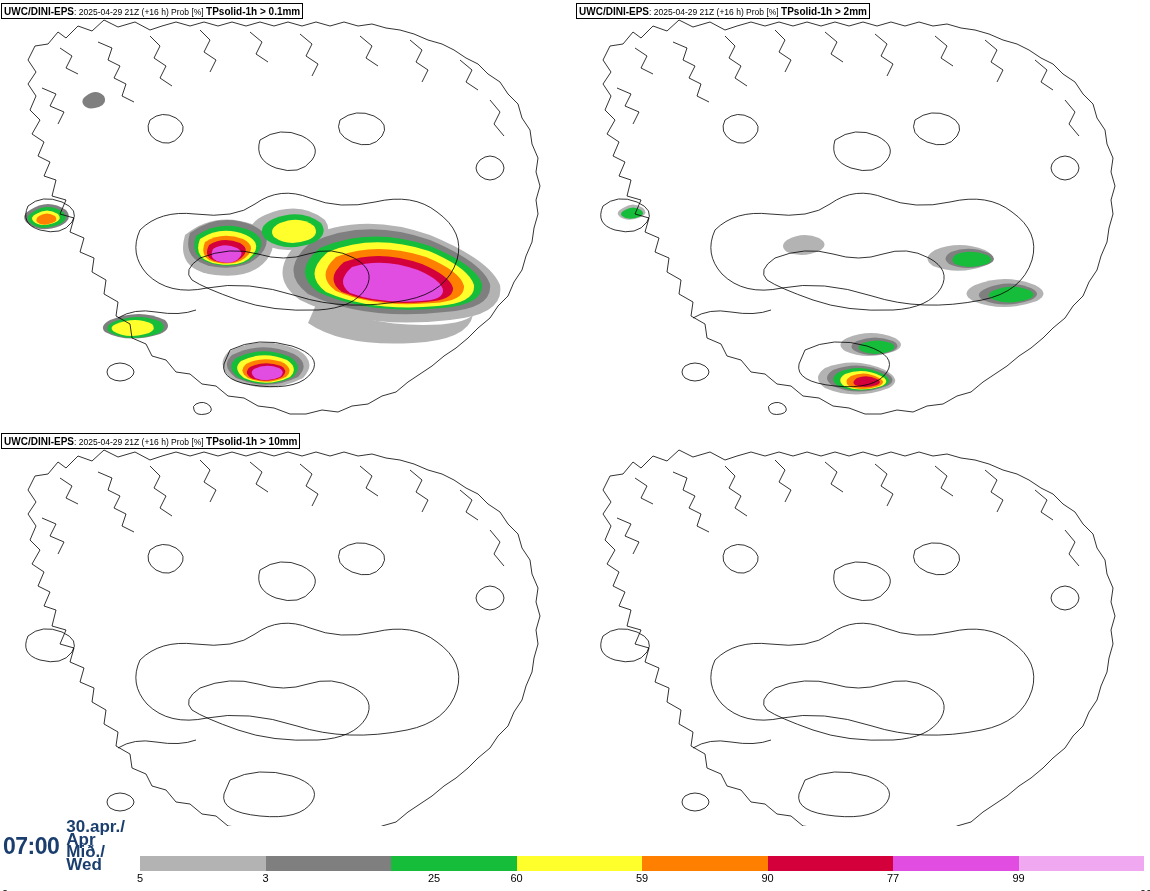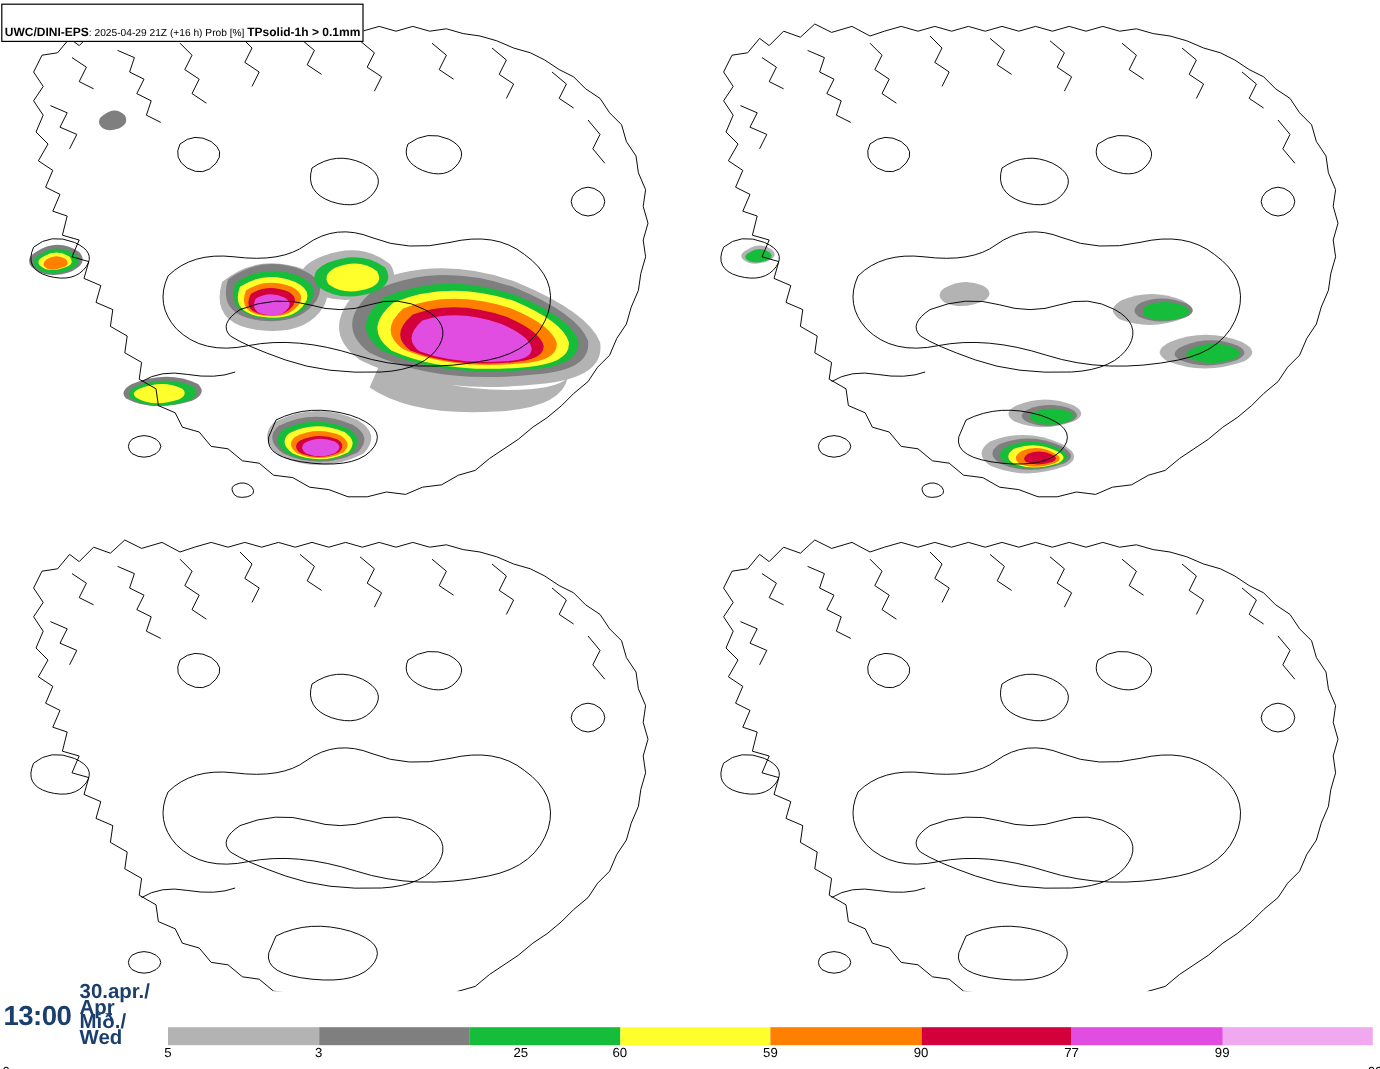--- a/index.html
+++ b/index.html
@@ -29,21 +29,21 @@
   .panel.p0 { left: 0;   top: 0;   }
   .panel.p1 { left: 575px; top: 0; }
   .panel.p2 { left: 0;   top: 430px; }
   .panel.p3 { left: 575px; top: 430px; }
 
   .title-box {
     position: absolute;
     top: 3px;
     background: #ffffff;
     border: 1px solid #000000;
-    padding: 16px 2px 1px 2px;
+    padding: 0 2px 1px 2px;
     white-space: nowrap;
     line-height: 12px;
     height: 13px;
     z-index: 5;
   }
   .panel.p0 .title-box, .panel.p2 .title-box { left: 1px; }
   .panel.p1 .title-box, .panel.p3 .title-box { left: 1px; }
 
   .t-model {
     font-size: 10px;
@@ -221,20 +221,23 @@
         <path d="M150 120 q12 -10 26 -2 q12 8 4 18 q-10 12 -24 4 q-12 -8 -6 -20z"></path>
         <path d="M260 140 q20 -14 42 -4 q20 10 10 24 q-12 16 -36 8 q-22 -8 -16 -28z"></path>
         <path d="M340 120 q16 -12 34 -4 q16 8 8 20 q-10 14 -30 6 q-18 -8 -12 -22z"></path>
         <path d="M110 366 q10 -6 20 0 q8 6 0 12 q-10 6 -20 0 q-6 -6 0 -12z"></path>
         <path d="M196 404 q8 -4 14 2 q4 6 -4 8 q-10 2 -12 -4 q-2 -4 2 -6z"></path>
       </g>
     </svg>
   </div>
 
   <div class="panel p1">
+    <div class="title-box">
+      <span class="t-model">UWC/DINI-EPS</span><span class="t-run">: 2025-04-29 21Z (+16 h) Prob [%] </span><span class="t-param">TPsolid-1h &gt; 2mm</span>
+    </div>
     <svg class="map-svg" viewBox="0 0 575 427">
       <g>
         <path d="M212 240 q16 -9 32 -2 q10 6 2 12 q-18 9 -34 2 q-8 -6 0 -12z" fill="#b3b3b3"></path>
         <path d="M360 250 q24 -10 50 0 q14 8 2 15 q-28 11 -54 1 q-12 -8 2 -16z" fill="#b3b3b3"></path>
         <path d="M400 285 q30 -12 60 0 q16 8 2 16 q-34 12 -64 0 q-14 -8 2 -16z" fill="#b3b3b3"></path>
         <path d="M272 338 q24 -10 48 0 q12 7 0 13 q-28 10 -50 0 q-10 -7 2 -13z" fill="#b3b3b3"></path>
         <path d="M48 208 q10 -7 20 0 q6 5 -2 9 q-14 6 -22 -1 q-4 -4 4 -8z" fill="#b3b3b3"></path>
         <path d="M376 252 q18 -7 38 1 q10 6 0 11 q-22 8 -40 0 q-8 -6 2 -12z" fill="#7f7f7f"></path>
         <path d="M412 288 q22 -9 44 0 q12 6 0 12 q-26 9 -48 0 q-10 -6 4 -12z" fill="#7f7f7f"></path>
         <path d="M282 341 q18 -7 36 0 q9 5 0 10 q-22 8 -38 0 q-8 -5 2 -10z" fill="#7f7f7f"></path>
@@ -273,20 +276,23 @@
         <path d="M150 120 q12 -10 26 -2 q12 8 4 18 q-10 12 -24 4 q-12 -8 -6 -20z"></path>
         <path d="M260 140 q20 -14 42 -4 q20 10 10 24 q-12 16 -36 8 q-22 -8 -16 -28z"></path>
         <path d="M340 120 q16 -12 34 -4 q16 8 8 20 q-10 14 -30 6 q-18 -8 -12 -22z"></path>
         <path d="M110 366 q10 -6 20 0 q8 6 0 12 q-10 6 -20 0 q-6 -6 0 -12z"></path>
         <path d="M196 404 q8 -4 14 2 q4 6 -4 8 q-10 2 -12 -4 q-2 -4 2 -6z"></path>
       </g>
     </svg>
   </div>
 
   <div class="panel p2">
+    <div class="title-box">
+      <span class="t-model">UWC/DINI-EPS</span><span class="t-run">: 2025-04-29 21Z (+16 h) Prob [%] </span><span class="t-param">TPsolid-1h &gt; 10mm</span>
+    </div>
     <svg class="map-svg" viewBox="0 0 575 427">
       <g fill="none" stroke="#000000" stroke-width="0.8">
         <path d="M150 30 L135 22 L118 27 L104 20 L92 31 L78 26 L66 38 L58 32 L48 44 L35 46 L28 60 L36 72 L28 84 L36 96 L30 110 L40 120 L32 134 L44 142 L38 156 L50 162 L44 176 L56 180 L52 196 L66 200 L60 214 L74 218 L70 232 L84 238 L80 252 L94 258 L92 272 L106 280 L104 294 L118 302 L116 316 L130 324 L132 338 L146 344 L152 356 L166 360 L176 372 L190 374 L202 384 L216 386 L228 396 L244 398 L258 406 L274 408 L290 414 L306 414 L322 410 L338 412 L352 406 L368 404 L382 396 L396 392 L408 382 L420 374 L432 366 L444 356 L456 348 L468 338 L478 328 L490 318 L498 306 L508 296 L514 282 L522 270 L526 256 L532 242 L534 228 L538 214 L536 200 L540 186 L536 172 L538 158 L532 144 L530 130 L522 118 L518 104 L508 94 L500 82 L488 74 L478 64 L466 58 L454 50 L442 44 L428 40 L414 34 L400 30 L386 28 L372 24 L358 26 L344 22 L330 26 L316 22 L302 26 L288 22 L274 26 L260 22 L246 26 L232 22 L218 26 L204 22 L190 26 L176 22 L162 26 Z"></path>
         <path d="M98 42 L112 48 L108 60 L120 66 L114 78 L126 84 L122 96 L134 102"></path>
         <path d="M60 48 L72 56 L66 68 L78 74"></path>
         <path d="M42 88 L56 94 L50 106 L64 112 L58 124"></path>
         <path d="M150 36 L160 46 L154 58 L166 66 L160 78 L172 86"></path>
         <path d="M200 30 L210 40 L204 52 L216 60 L210 72"></path>
         <path d="M250 32 L262 42 L256 54 L268 62"></path>
         <path d="M300 34 L312 44 L306 56 L318 64 L312 76"></path>
@@ -335,21 +341,21 @@
         <path d="M340 120 q16 -12 34 -4 q16 8 8 20 q-10 14 -30 6 q-18 -8 -12 -22z"></path>
         <path d="M110 366 q10 -6 20 0 q8 6 0 12 q-10 6 -20 0 q-6 -6 0 -12z"></path>
         <path d="M196 404 q8 -4 14 2 q4 6 -4 8 q-10 2 -12 -4 q-2 -4 2 -6z"></path>
       </g>
     </svg>
   </div>
 </div>
 
 <div class="bottom">
   <div class="time-block">
-    <div class="clock">13:00</div>
+    <div class="clock">07:00</div>
     <div class="datelines">
       <div>30.apr./ Apr</div>
       <div>Mið./ Wed</div>
     </div>
   </div>
   <div class="cbar-wrap">
     <div class="cbar">
         <div class="seg" style="background: rgb(179, 179, 179);"></div>
         <div class="seg" style="background: rgb(127, 127, 127);"></div>
         <div class="seg" style="background: rgb(21, 189, 58);"></div>

